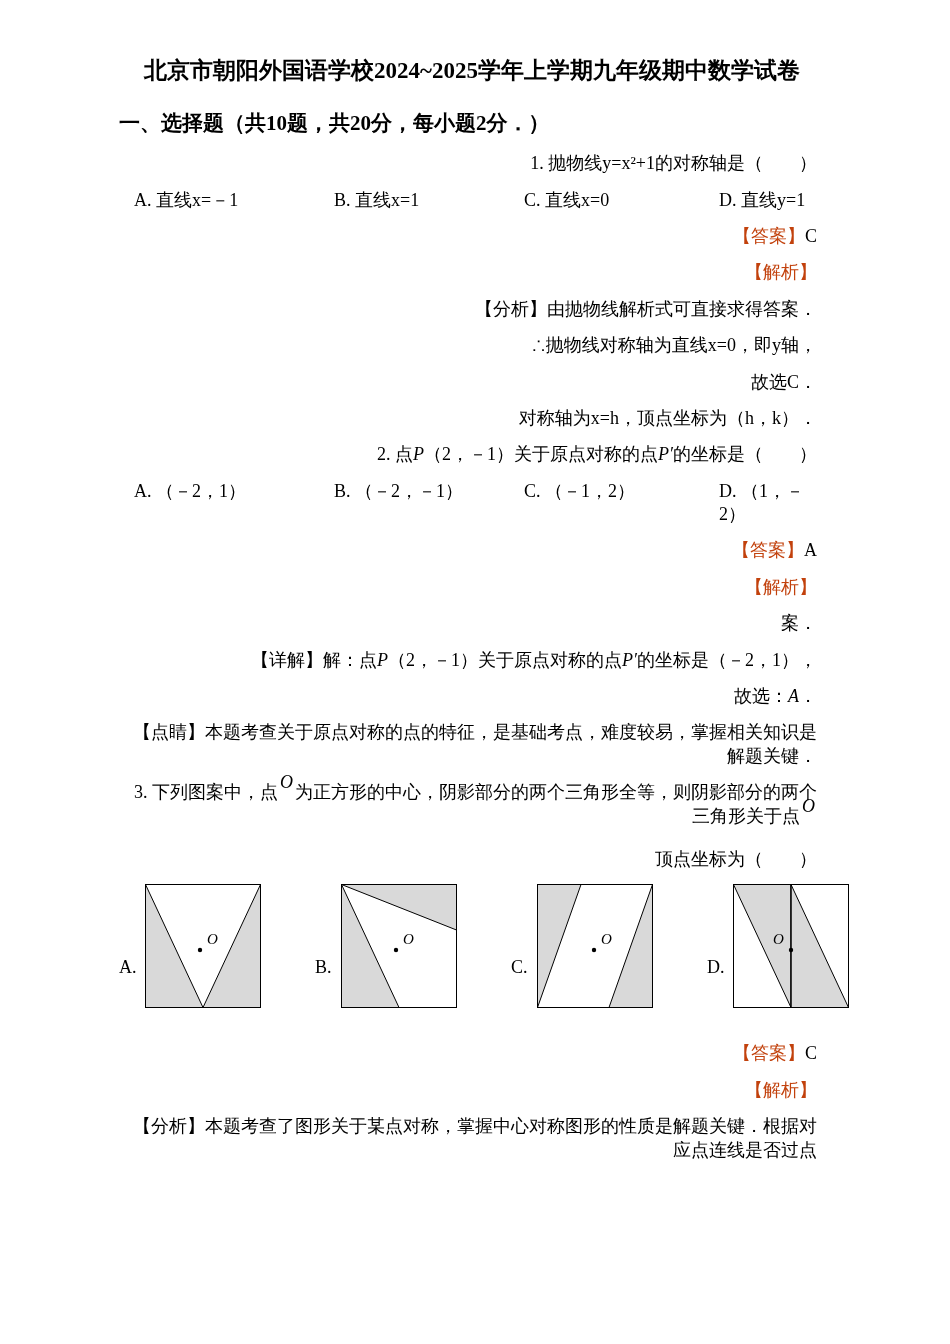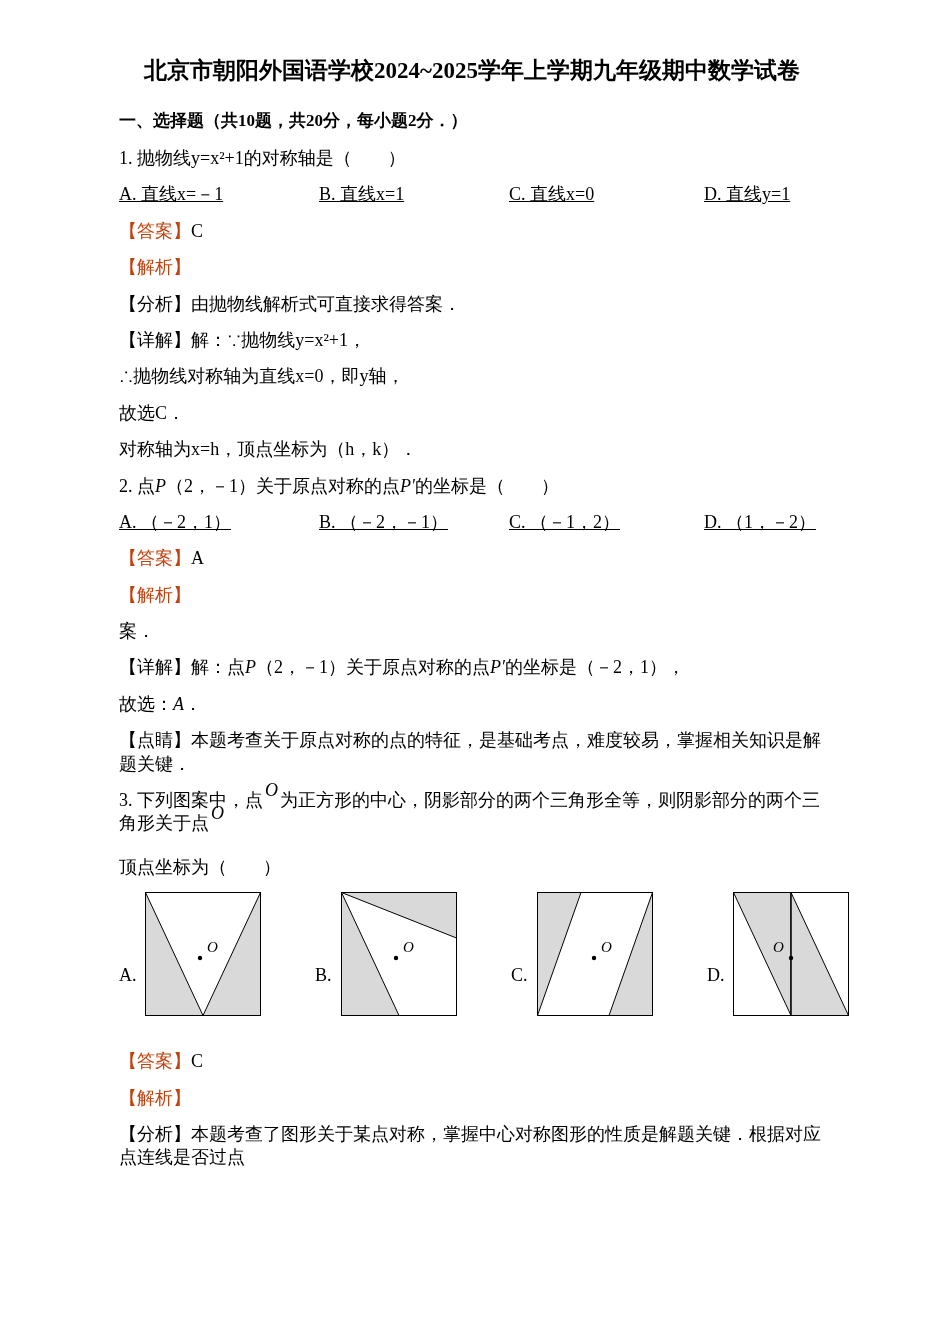--- a/index.html
+++ b/index.html
@@ -17,38 +17,37 @@
     line-height: 1.3;
     color: #000000;
   }
   .title {
     font-size: 23px;
     font-weight: bold;
     text-align: center;
     margin: 0 0 24px 0;
   }
   .section-heading {
-    font-size: 17px;
+    font-size: 21px;
     font-weight: bold;
     margin: 0 0 15px 0;
   }
-  .line { margin: 0 0 13px 0; }
+  .line { margin: 0 8px 13px 0; text-align: right; }
   .marker { color: #c2410c; }
   .it { font-style: italic; }
   .raised {
     font-style: italic;
     position: relative;
     top: -10px;
     padding: 0 2px;
   }
   .options {
     display: grid;
     grid-template-columns: 200px 190px 195px 1fr;
-    margin: 0 0 13px 0;
-    text-decoration: underline;
+    margin: 0 0 13px 15px;
   }
   .mt-sm { margin-top: 6px; }
   .mt-md { margin-top: 12px; }
   .mt-lg { margin-top: 20px; }
   .figures-row {
     display: grid;
     grid-template-columns: repeat(4, 196px);
     margin: 6px 0 34px 0;
   }
   .figure { display: flex; align-items: flex-start; }
@@ -75,21 +74,20 @@
     <span>B. 直线x=1</span>
     <span>C. 直线x=0</span>
     <span>D. 直线y=1</span>
   </div>
 
   <div class="line"><span class="marker">【答案】</span><span>C</span></div>
 
   <div class="line"><span class="marker">【解析】</span></div>
 
   <div class="line">【分析】由抛物线解析式可直接求得答案．</div>
-  <div class="line">【详解】解：∵抛物线y=x²+1，</div>
   <div class="line">∴抛物线对称轴为直线x=0，即y轴，</div>
   <div class="line">故选C．</div>
   <div class="line">对称轴为x=h，顶点坐标为（h，k）．</div>
 
   <div class="line mt-sm"><span>2. 点</span><span class="it">P</span><span>（2，－1）关于原点对称的点</span><span class="it">P′</span><span>的坐标是（　　）</span></div>
 
   <div class="options">
     <span>A. （－2，1）</span>
     <span>B. （－2，－1）</span>
     <span>C. （－1，2）</span>

